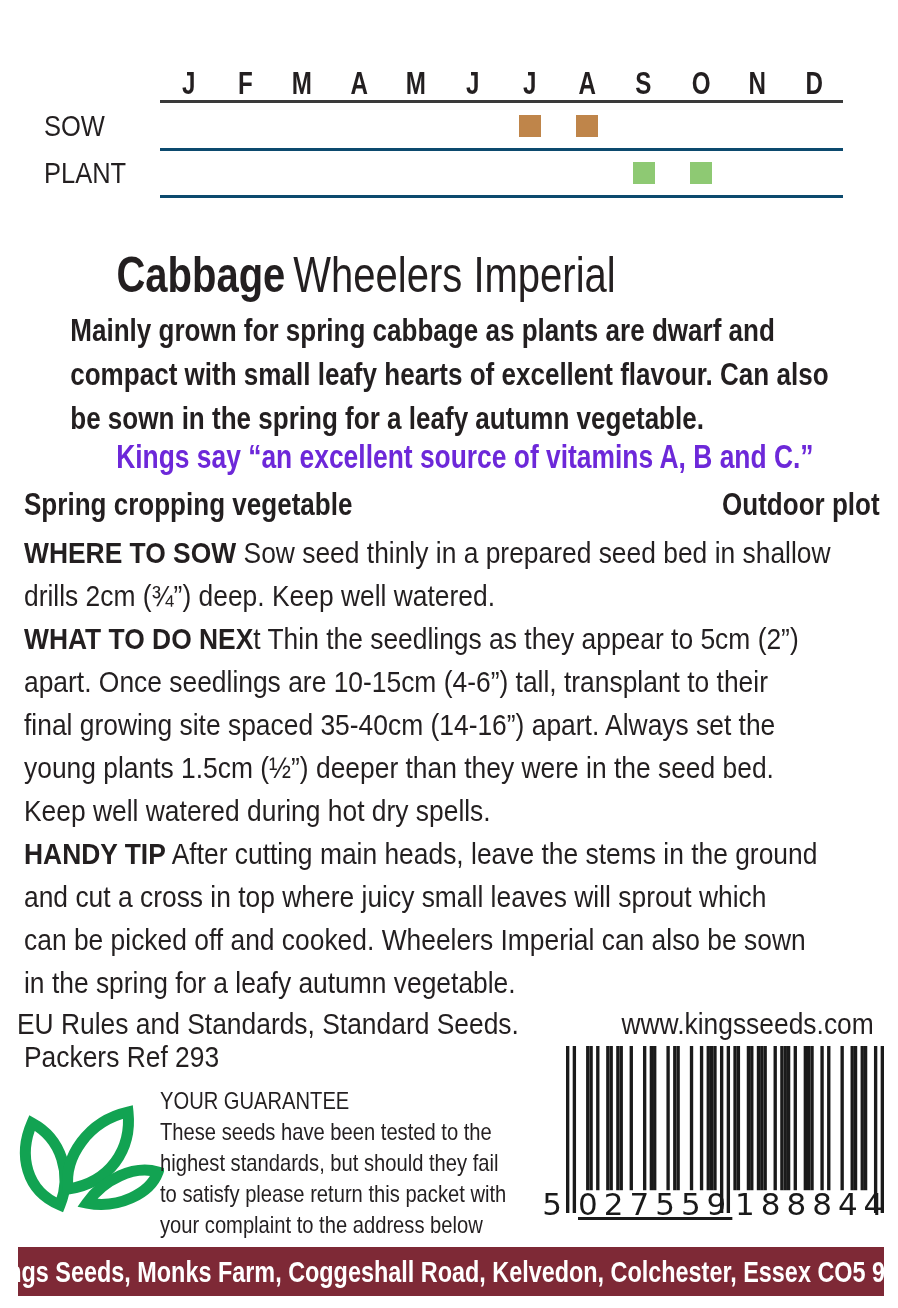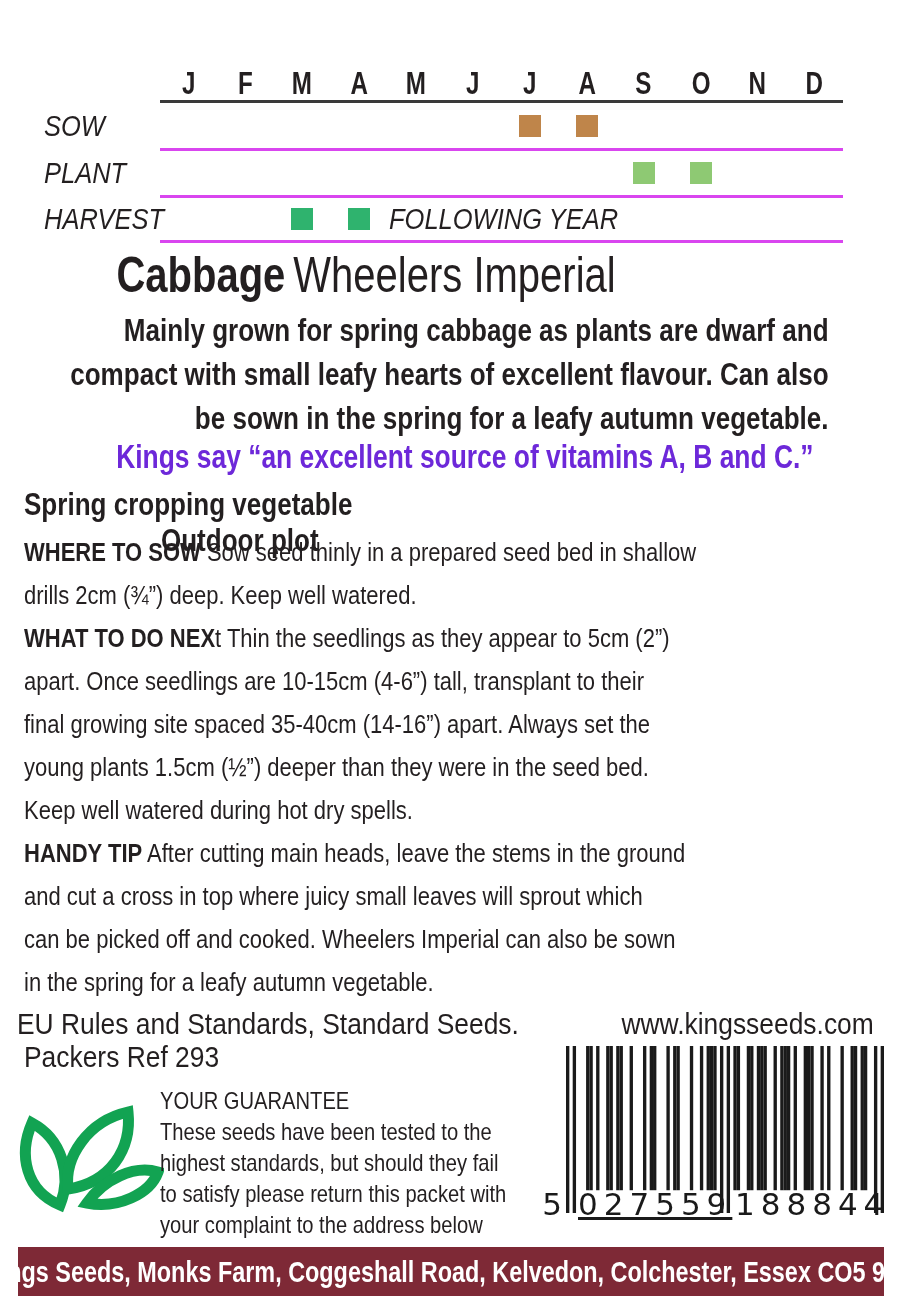--- a/index.html
+++ b/index.html
@@ -12,44 +12,44 @@
   .cx-r{transform-origin:100% 50%;}
   .cx-t{transform-origin:0 0;}
   .center-flex{display:flex;justify-content:center;}
 
   
   .calendar{position:absolute;left:160px;top:59px;width:683px;}
   .cal-months{display:grid;grid-template-columns:repeat(12,1fr);height:41px;align-items:end;
               border-bottom:3px solid #3a3a3a;}
   .cal-m{justify-self:center;font-weight:bold;font-size:31px;line-height:33px;--sx:.78;}
   .cal-row{position:relative;display:grid;grid-template-columns:repeat(12,1fr);
-           border-bottom:3px solid #d946ef;align-items:center;font-style:italic;}
+           border-bottom:3px solid #0c4a6e;align-items:center;}
   .cal-row.r0{height:45px}.cal-row.r1{height:44px}.cal-row.r2{height:42px}
   .cal-label{position:absolute;left:-116px;font-size:30px;--sx:.85;}
   .cal-cell{display:flex;justify-content:center;align-items:center;height:100%;}
   .sq{width:22px;height:22px;display:block;}
   .cal-note{position:absolute;left:33.5%;font-size:30px;--sx:.85;}
 
   
   .title-row{position:absolute;left:0;top:247px;width:732px;font-size:50px;line-height:56px;}
   .title-inner{--sx:.8;transform-origin:50% 50%;white-space:pre;}
   .title-inner b{margin-right:10px;}
 
   .desc{position:absolute;left:0;top:309px;width:898px;font-weight:bold;font-size:31px;
-        line-height:44px;text-align:right;}
+        line-height:44px;text-align:left;}
   .desc .cx{--sx:.84;transform-origin:50% 0;}
 
   .tagline{position:absolute;left:16px;top:437px;width:898px;font-weight:bold;font-size:33px;
            line-height:40px;color:#6d28d9;}
   .tagline .cx{--sx:.8;transform-origin:50% 50%;}
 
   .subinfo{position:absolute;left:24px;top:487px;width:856px;display:flex;
-           justify-content:space-between;font-weight:bold;font-size:31px;line-height:36px;flex-direction:column;}
-
-  .body{position:absolute;left:24px;top:531px;width:860px;font-size:25px;line-height:43px;}
+           justify-content:space-between;font-weight:bold;font-size:31px;line-height:36px;}
+
+  .body{position:absolute;left:24px;top:531px;width:860px;font-size:30px;line-height:43px;}
   .body p{margin:0;white-space:pre;}
   .body .cx{--sx:.88;}
 
   .eu-row{position:absolute;left:24px;top:1007px;width:843px;display:flex;
           justify-content:center;font-size:30px;line-height:34px;}
   .eu-row .cx{--sx:.88;}
   .packers{position:absolute;left:24px;top:1040px;font-size:30px;line-height:34px;text-align:right;}
   .packers .cx{--sx:.88;}
 
   .logo{position:absolute;left:12px;top:1092px;}
@@ -123,40 +123,20 @@
         <span class="cal-cell"></span>
         <span class="cal-cell"></span>
         <span class="cal-cell">
           <span class="sq" style="background: rgb(142, 201, 115);"></span>
         </span>
         <span class="cal-cell">
           <span class="sq" style="background: rgb(142, 201, 115);"></span>
         </span>
         <span class="cal-cell"></span>
         <span class="cal-cell"></span>
-      </div>
-      <div class="cal-row r2">
-        <span class="cal-label cx">HARVEST</span>
-        <span class="cal-cell"></span>
-        <span class="cal-cell"></span>
-        <span class="cal-cell">
-          <span class="sq" style="background: rgb(47, 179, 110);"></span>
-        </span>
-        <span class="cal-cell">
-          <span class="sq" style="background: rgb(47, 179, 110);"></span>
-        </span>
-        <span class="cal-cell"></span>
-        <span class="cal-cell"></span>
-        <span class="cal-cell"></span>
-        <span class="cal-cell"></span>
-        <span class="cal-cell"></span>
-        <span class="cal-cell"></span>
-        <span class="cal-cell"></span>
-        <span class="cal-cell"></span>
-        <span class="cal-note cx">FOLLOWING YEAR</span>
       </div>
     </div>
 
   <div class="title-row center-flex">
     <div class="cx title-inner"><b>Cabbage</b><span>Wheelers Imperial</span></div>
   </div>
 
   <div class="desc center-flex">
     <span class="cx">Mainly grown for spring cabbage as plants are dwarf and
 compact with small leafy hearts of excellent flavour. Can also

